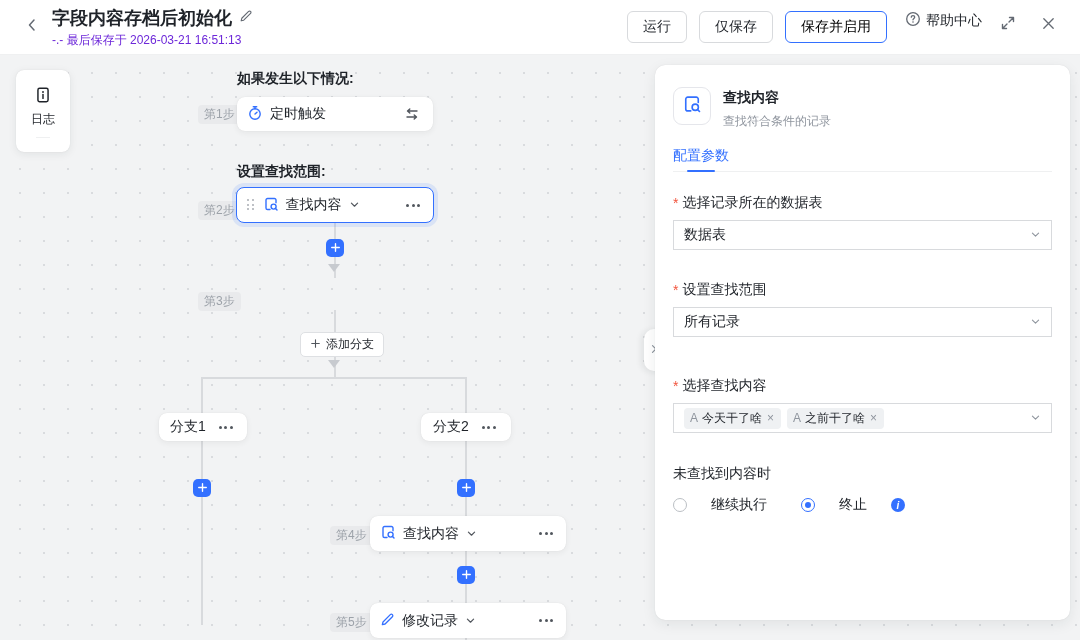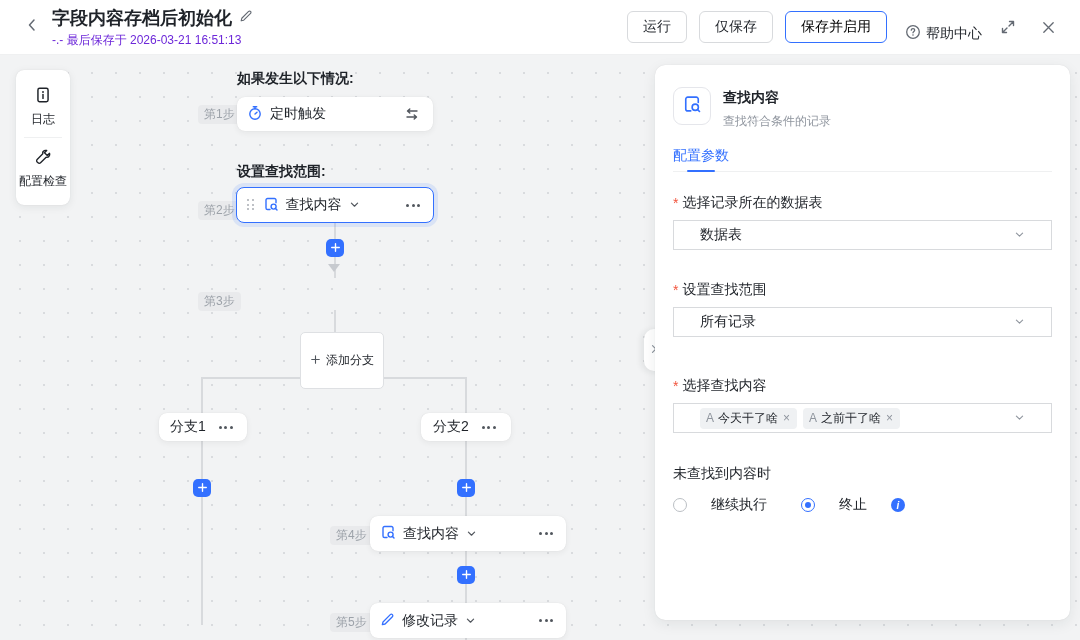--- a/index.html
+++ b/index.html
@@ -8,21 +8,21 @@
   .app { position:relative; width:1080px; height:640px; }
 
   
   .header { position:absolute; top:0; left:0; right:0; height:55px; background:#fff;
     border-bottom:1px solid #eff0f1; display:flex; align-items:center; padding:0 18px; z-index:20;}
   .back-btn { width:28px; height:28px; display:flex; align-items:center; justify-content:center; cursor:pointer; margin-right:6px;}
   .title-block { display:flex; flex-direction:column; gap:2px; }
   .title-row { display:flex; align-items:center; gap:7px; }
   .doc-title { font-size:18px; font-weight:700; }
   .subtitle { font-size:12px; color:#6d28d9; }
-  .header-right { margin-left:auto; display:flex; align-items:flex-end; gap:12px; }
+  .header-right { margin-left:auto; display:flex; align-items:flex-start; gap:12px; }
   .btn { height:32px; padding:0 15px; border:1px solid #d8dadd; border-radius:6px; background:#fff;
     font-size:14px; color:#1f2329; display:flex; align-items:center; cursor:pointer; }
   .btn-primary-outline { border-color:#3370ff; color:#000000; }
   .help-link { display:flex; align-items:center; gap:5px; font-size:14px; cursor:pointer; margin-left:6px;}
   .icon-btn { width:28px; height:28px; display:flex; align-items:center; justify-content:center; cursor:pointer;}
 
   
   .canvas { position:absolute; top:55px; left:0; right:0; bottom:0; overflow:hidden;
     background:#f2f3f4;
     background-image:radial-gradient(circle, #d9dbde 1.1px, transparent 1.3px);
@@ -35,51 +35,51 @@
   .node.selected { border:1.4px solid #3370ff; box-shadow:0 0 0 4px rgba(51,112,255,.12); }
   .step-badge { position:absolute; background:#e9eaec; color:#9ca2a9; font-size:12px;
     padding:1px 6px; border-radius:4px; z-index:2; }
   .vline { position:absolute; width:2px; background:#d8dadd; z-index:1; }
   .hline { position:absolute; height:2px; background:#d8dadd; z-index:1; }
   .arrow-down { position:absolute; width:0; height:0; border-left:6px solid transparent;
     border-right:6px solid transparent; border-top:8px solid #c7cacf; z-index:2; }
   .plus-btn { position:absolute; width:18px; height:18px; border-radius:5px; background:#3370ff;
     display:flex; align-items:center; justify-content:center; cursor:pointer; z-index:4; }
   .add-branch { position:absolute; background:#fff; border:1px solid #dee0e3; border-radius:5px;
-    font-size:12px; padding:19px 9px; display:flex; align-items:center; gap:5px; cursor:pointer; z-index:4;}
+    font-size:12px; padding:3px 9px; display:flex; align-items:center; gap:5px; cursor:pointer; z-index:4;}
   .more-icon { margin-left:auto; display:flex; gap:2.5px; align-items:center; cursor:pointer; padding:3px;}
   .more-icon i { width:3px; height:3px; border-radius:50%; background:#51565d; }
   .drag-handle { display:grid; grid-template-columns:repeat(2,3px); grid-auto-rows:3px; gap:1.6px; margin-right:1px;}
   .drag-handle i { width:2.4px; height:2.4px; border-radius:50%; background:#a8adb3; }
   .branch-node { justify-content:center; gap:6px; font-size:14px; }
   .branch-node .more-icon{ margin-left:4px; }
 
   
   .toolbox { position:absolute; left:16px; top:70px; width:54px; background:#fff; border-radius:8px;
-    box-shadow:0 2px 8px rgba(31,35,41,.08), 0 0 1px rgba(31,35,41,.15); z-index:5; padding:10px 0;}
+    box-shadow:0 2px 8px rgba(31,35,41,.08), 0 0 1px rgba(31,35,41,.15); z-index:5; padding:10px 12px;}
   .tool-item { display:flex; flex-direction:column; align-items:center; gap:5px; padding:6px 0; cursor:pointer;}
   .tool-item span { font-size:12px; color:#1f2329; text-align:center; line-height:1.2; }
   .tool-divider { height:1px; background:#eff0f1; margin:4px 8px; }
 
   
   .panel { position:absolute; left:655px; top:65px; width:415px; height:555px; background:#fff;
     border-radius:10px; box-shadow:0 4px 14px rgba(31,35,41,.08), 0 0 1px rgba(31,35,41,.15);
     z-index:10; padding:22px 18px; overflow:hidden;}
   .panel-head { display:flex; gap:12px; align-items:flex-start; }
   .panel-icon-tile { width:38px; height:38px; border:1px solid #e5e6eb; border-radius:9px;
     display:flex; align-items:center; justify-content:center; flex:none; }
   .panel-title { font-size:14px; font-weight:700; margin-top:2px; }
   .panel-sub { font-size:12px; color:#8f959e; margin-top:6px; }
   .tab-row { margin-top:16px; border-bottom:1px solid #eff0f1; position:relative; height:26px;}
   .tab { display:inline-block; font-size:14px; color:#3370ff; font-weight:500; cursor:pointer; padding-bottom:8px;}
   .tab-underline { position:absolute; left:14px; bottom:-1px; width:28px; height:2.5px; background:#3370ff; border-radius:2px;}
   .field-label { font-size:14px; display:flex; align-items:center; gap:4px; }
   .req { color:#f2543d; font-size:14px; }
   .select { margin-top:8px; height:30px; border:1px solid #d8dadd; border-radius:0; background:#fff;
-    display:flex; align-items:center; padding:0 26px; font-size:14px; cursor:pointer; }
+    display:flex; align-items:center; padding:0 10px; font-size:14px; cursor:pointer; }
   .select .sel-caret { margin-left:auto; }
   .tags-select { gap:6px; }
   .tag { background:#eff1f3; border-radius:4px; height:21px; display:flex; align-items:center; gap:4px;
     padding:0 6px; font-size:12px; color:#1f2329; }
   .tag .tag-a { color:#8f959e; font-size:12px; }
   .tag .tag-x { color:#8f959e; font-size:12px; cursor:pointer; padding:0 1px; }
   .mt-31 { margin-top:31px; } .mt-40 { margin-top:40px; } .mt-32 { margin-top:32px; } .mt-22 { margin-top:22px; }
   .radio-row { margin-top:13px; display:flex; align-items:center; gap:34px; }
   .radio-opt { display:flex; align-items:center; gap:24px; font-size:14px; cursor:pointer; }
   .radio { width:14px; height:14px; border-radius:50%; border:1.4px solid #bbbfc4; background:#fff; flex:none;}
@@ -306,28 +306,20 @@
       <span>
         <svg width="18" height="18" viewBox="0 0 16 16" fill="none">
             <rect x="3.5" y="2" width="9" height="12" rx="1.5" stroke="#1f2329" stroke-width="1.3"></rect>
             <circle cx="8" cy="5.4" r="0.85" fill="#1f2329"></circle>
             <path d="M8 7.6 V11" stroke="#1f2329" stroke-width="1.3" stroke-linecap="round"></path>
           </svg>
       </span>
       <span>日志</span>
     </div>
     <div class="tool-divider"></div>
-    <div class="tool-item">
-      <span>
-        <svg width="18" height="18" viewBox="0 0 16 16" fill="none">
-            <path d="M9.6 2.2 C8.3 2.6 7.5 3.8 7.8 5.2 L2.8 10.2 C2.2 10.8 2.2 11.8 2.8 12.4 L3.6 13.2 C4.2 13.8 5.2 13.8 5.8 13.2 L10.8 8.2 C12.2 8.5 13.4 7.7 13.8 6.4 C14 5.8 14 5.2 13.8 4.7 L11.8 6.7 L9.3 4.2 L11.3 2.2 C10.8 2 10.2 2 9.6 2.2 Z" stroke="#1f2329" stroke-width="1.2" stroke-linejoin="round"></path>
-          </svg>
-      </span>
-      <span>配置检查</span>
-    </div>
   </aside>
 
   <div class="collapse-tab">
     <span>
       <svg width="12" height="12" viewBox="0 0 16 16" fill="none">
           <path d="M6 3.5 L10.5 8 L6 12.5" stroke="#8f959e" stroke-width="1.6" stroke-linecap="round" stroke-linejoin="round"></path>
         </svg>
     </span>
   </div>
 

